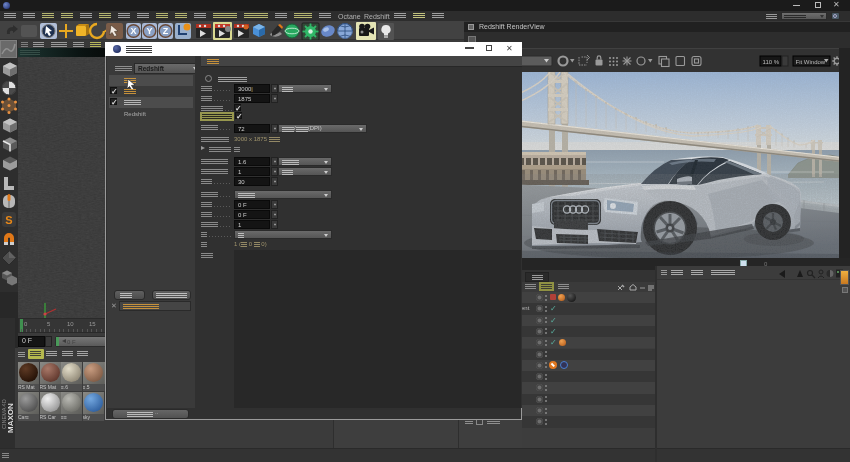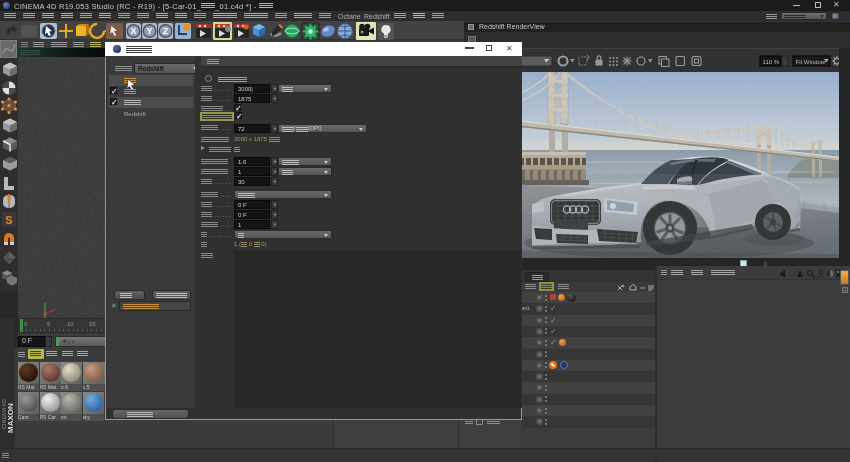--- a/index.html
+++ b/index.html
@@ -16,21 +16,20 @@
 color:#b4b4b4;font-size:6px;line-height:7px;padding-left:3px}
 .dd:after{content:"";position:absolute;right:3px;top:3px;border:2.5px solid transparent;border-top:3px solid #ccc}
 .spin{position:absolute;width:7px;background:#3a3a3a;border:1px solid #222}
 .chk{position:absolute;width:7px;height:7px;background:#222;border:1px solid #111;color:#ddd;font-size:8px;line-height:7px;font-weight:bold}
 </style></head>
 <body>
 <div id="root">
 
 <div class="a" style="left:0;top:0;width:850px;height:11px;background:#1b1b1b">
  <div class="a" style="left:3px;top:2px;width:7px;height:7px;border-radius:50%;background:radial-gradient(circle at 35% 35%,#6f86c8,#1a2a6a)"></div>
- <div class="a" style="left:14px;top:2px;font-size:7.5px;letter-spacing:.25px;color:#c8c8c8;white-space:nowrap">CINEMA 4D R19.053 Studio (RC - R19) - [5-Car-01_<span class="zh" style="width:14px;margin-top:1px"></span>_01.c4d *] - <span class="zh" style="width:14px;margin-top:1px"></span></div>
  <div class="a" style="left:793px;top:5px;width:7px;height:1px;background:#bbb"></div>
  <div class="a" style="left:815px;top:2px;width:6px;height:6px;border:1px solid #bbb"></div>
  <div class="a" style="left:833px;top:0px;font-size:8px;color:#bbb">✕</div>
 </div>
 
 <div class="a" id="menubar" style="left:0;top:11px;width:850px;height:10px;background:#2d2d2d">
  <span class="zh" style="position:absolute;left:4px;top:2px;width:12px;color:#b0b0b0"></span>
  <span class="zh" style="position:absolute;left:23px;top:2px;width:12px;color:#b0b0b0"></span>
  <span class="zh" style="position:absolute;left:42px;top:2px;width:12px;color:#c8c87a"></span>
  <span class="zh" style="position:absolute;left:61px;top:2px;width:12px;color:#c8c87a"></span>

